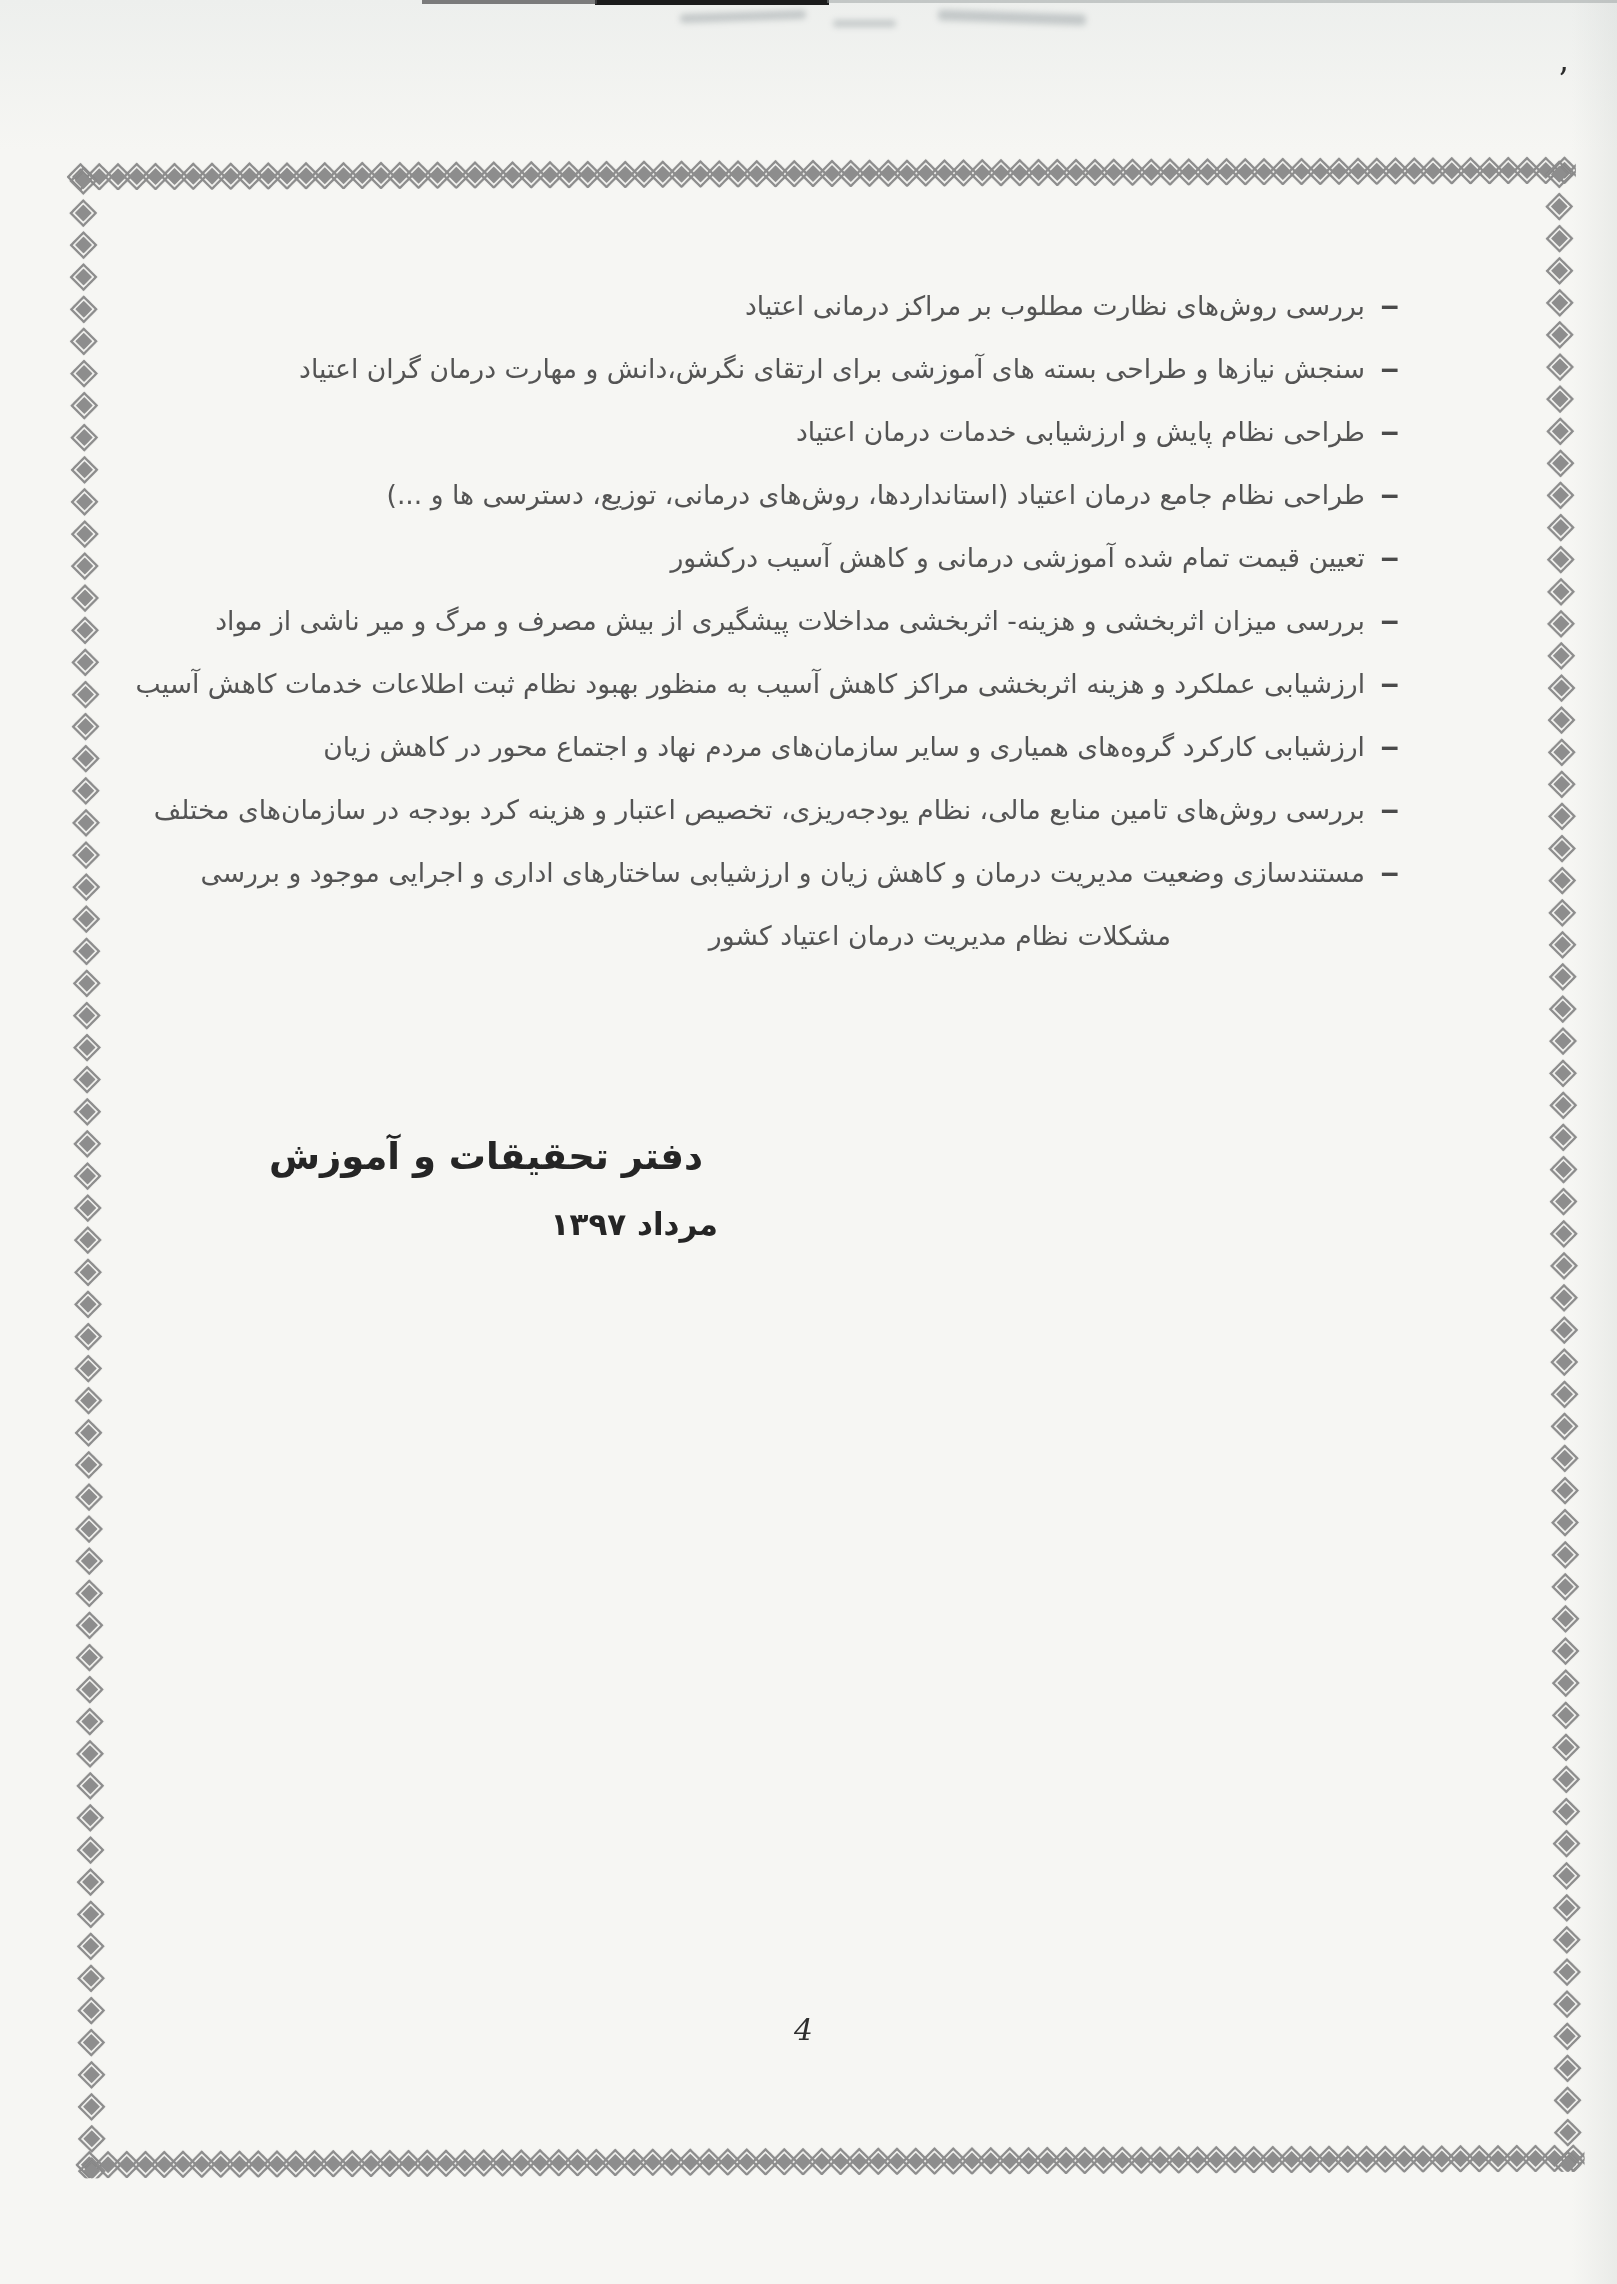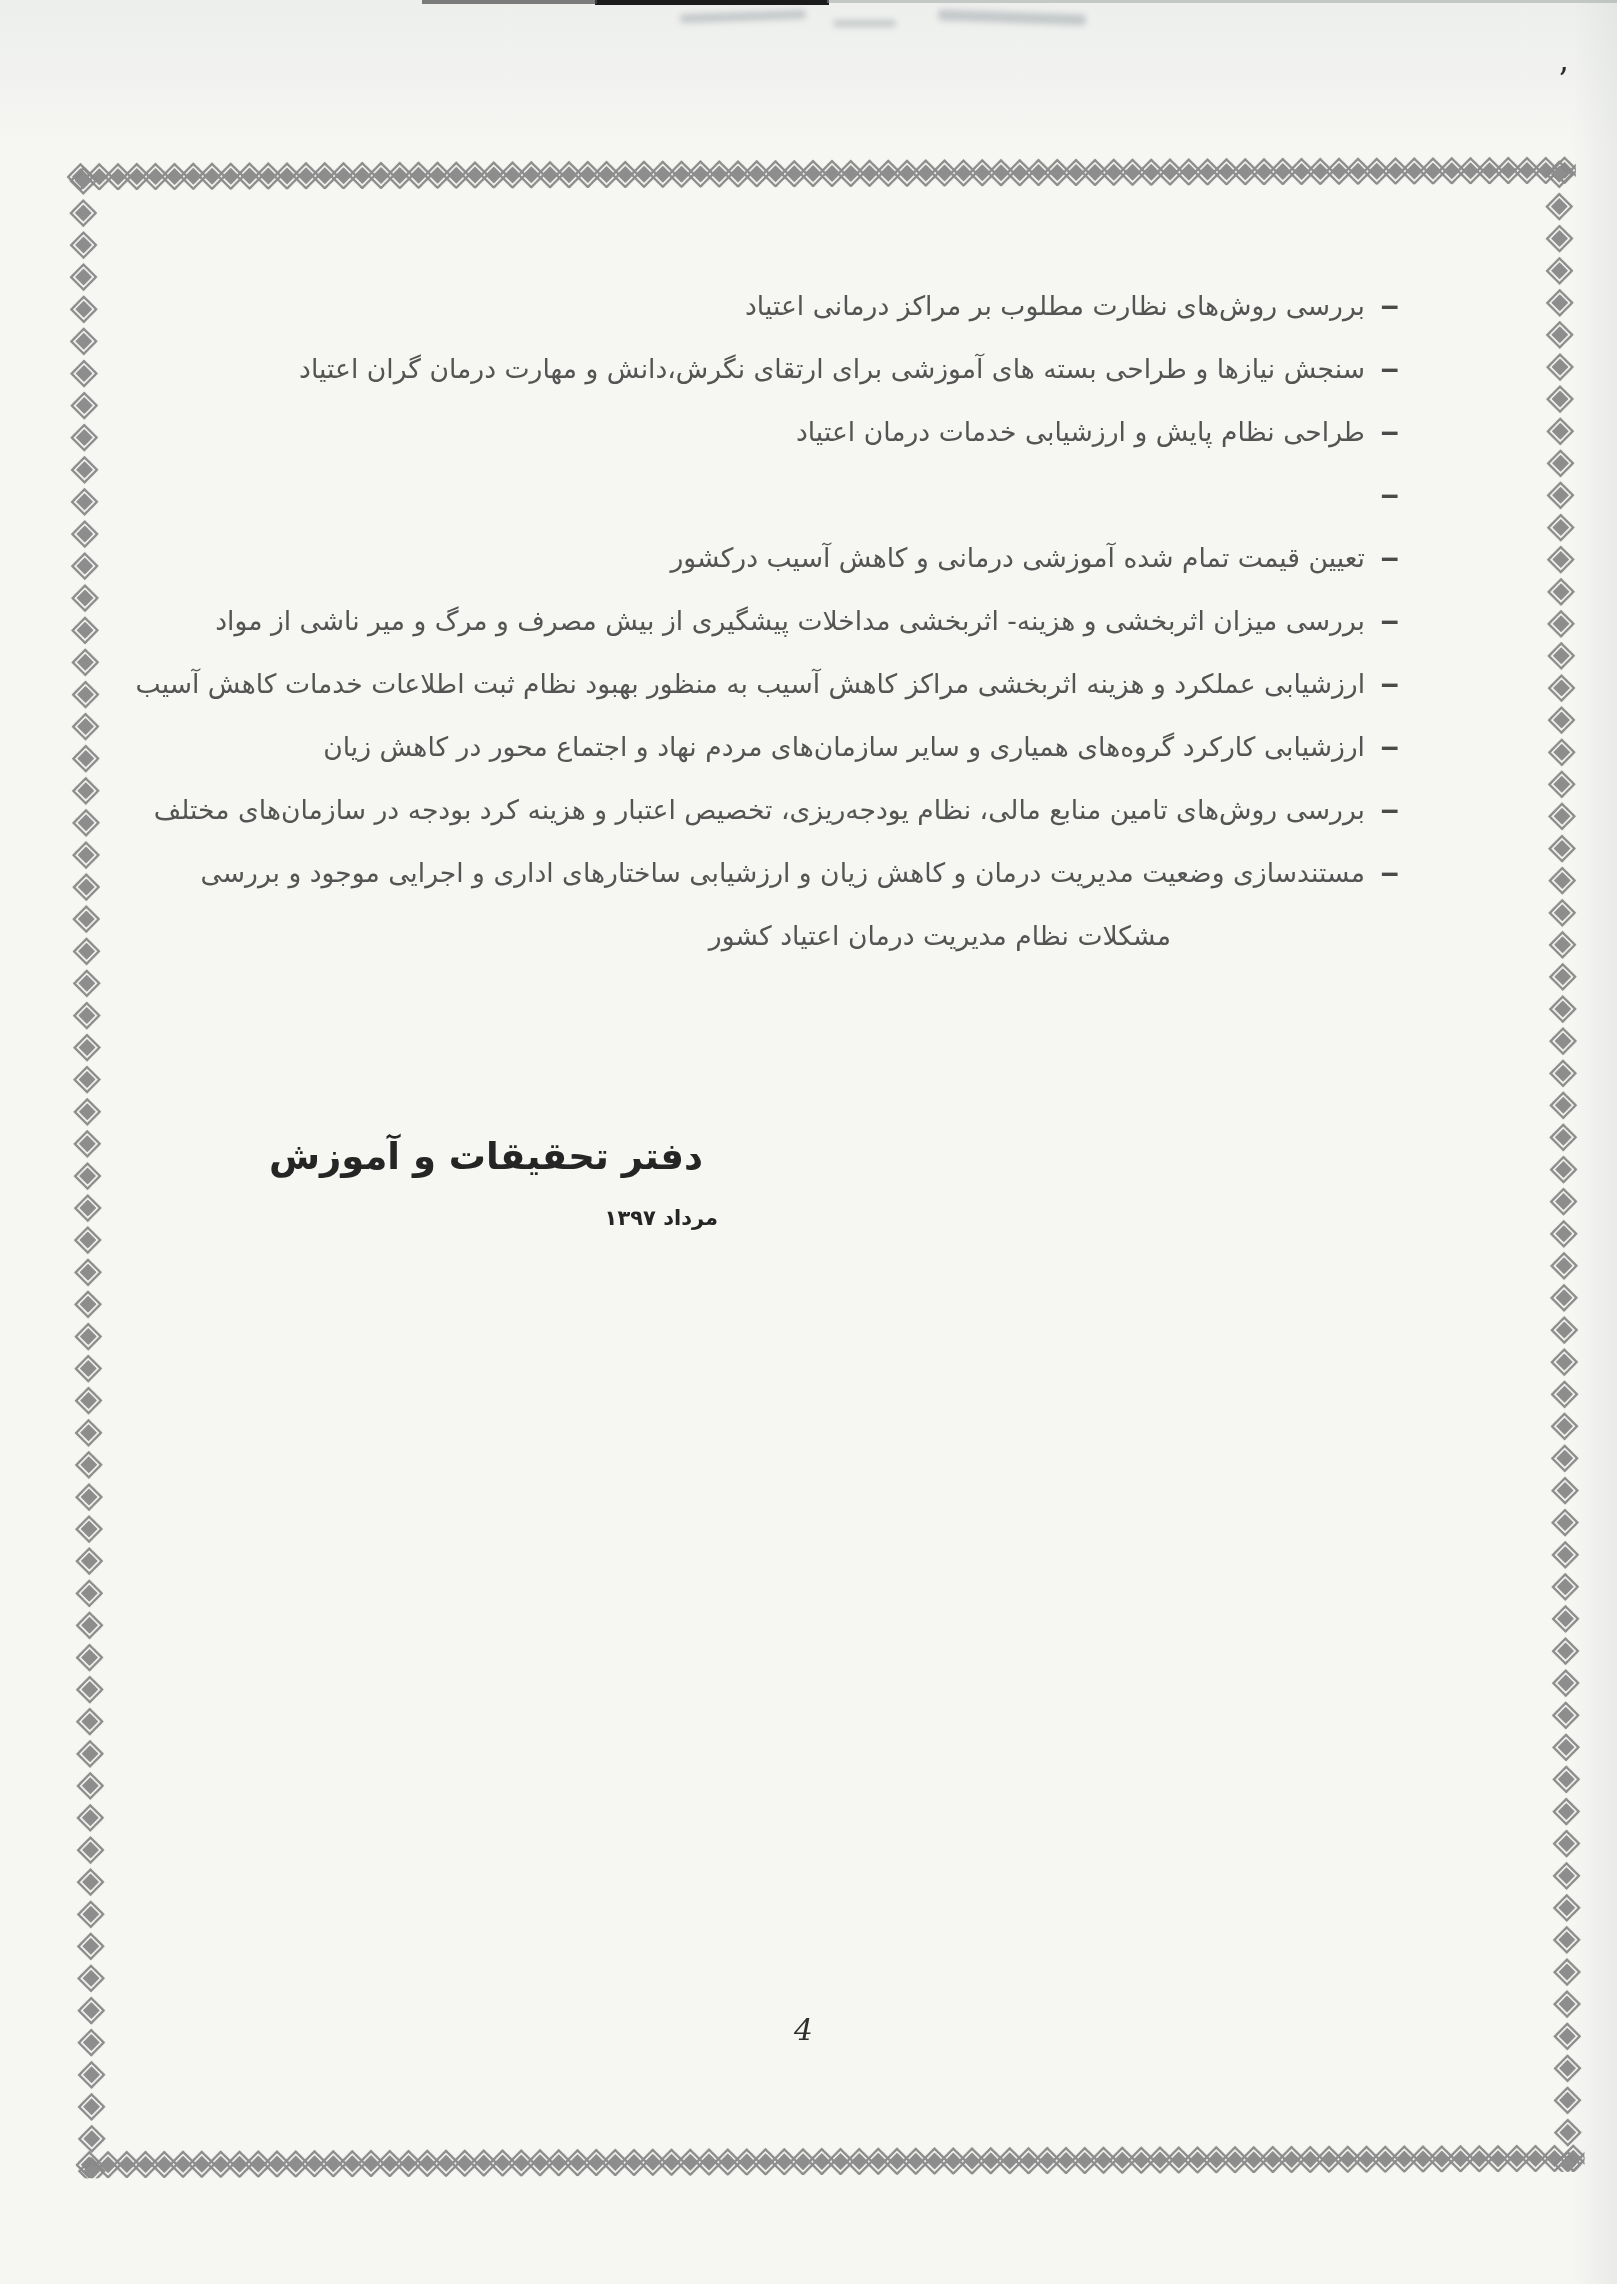--- a/index.html
+++ b/index.html
@@ -41,21 +41,21 @@
   .list{position:absolute;top:274px;right:221px;width:1212px;direction:rtl;
     color:#545454;font-size:26.6px;}
   .line{height:63px;line-height:63px;white-space:nowrap;display:flex;align-items:center;}
   .dash{margin-left:17.7px;color:#4a4a4a;font-weight:bold;transform:scaleX(1.5);display:inline-block;}
   .cont{padding-right:225px;}
 
   
   .sig1{position:absolute;top:1135px;right:914px;direction:rtl;
     font-size:37px;font-weight:bold;color:#252525;white-space:nowrap;}
   .sig2{position:absolute;top:1206px;right:899px;direction:rtl;
-    font-size:21px;font-weight:bold;color:#252525;white-space:nowrap;}
+    font-size:31px;font-weight:bold;color:#252525;white-space:nowrap;}
 
   
   .page-num{position:absolute;left:794px;top:2013px;
     font-family:"DejaVu Serif",serif;font-style:italic;font-size:29.6px;color:#2e2e2e;}
 </style>
 </head>
 <body>
 
 <div class="top-area"></div>
 <div class="right-shade"></div>
@@ -90,20 +90,21 @@
     </div>
     <div>
       <div class="line">
         <span class="dash">–</span>
         <span>طراحی نظام پایش و ارزشیابی خدمات درمان اعتیاد</span>
       </div>
     </div>
     <div>
       <div class="line">
         <span class="dash">–</span>
+        <span>طراحی نظام جامع درمان اعتیاد (استانداردها، روش‌های درمانی، توزیع، دسترسی ها و ...)</span>
       </div>
     </div>
     <div>
       <div class="line">
         <span class="dash">–</span>
         <span>تعیین قیمت تمام شده آموزشی درمانی و کاهش آسیب درکشور</span>
       </div>
     </div>
     <div>
       <div class="line">

